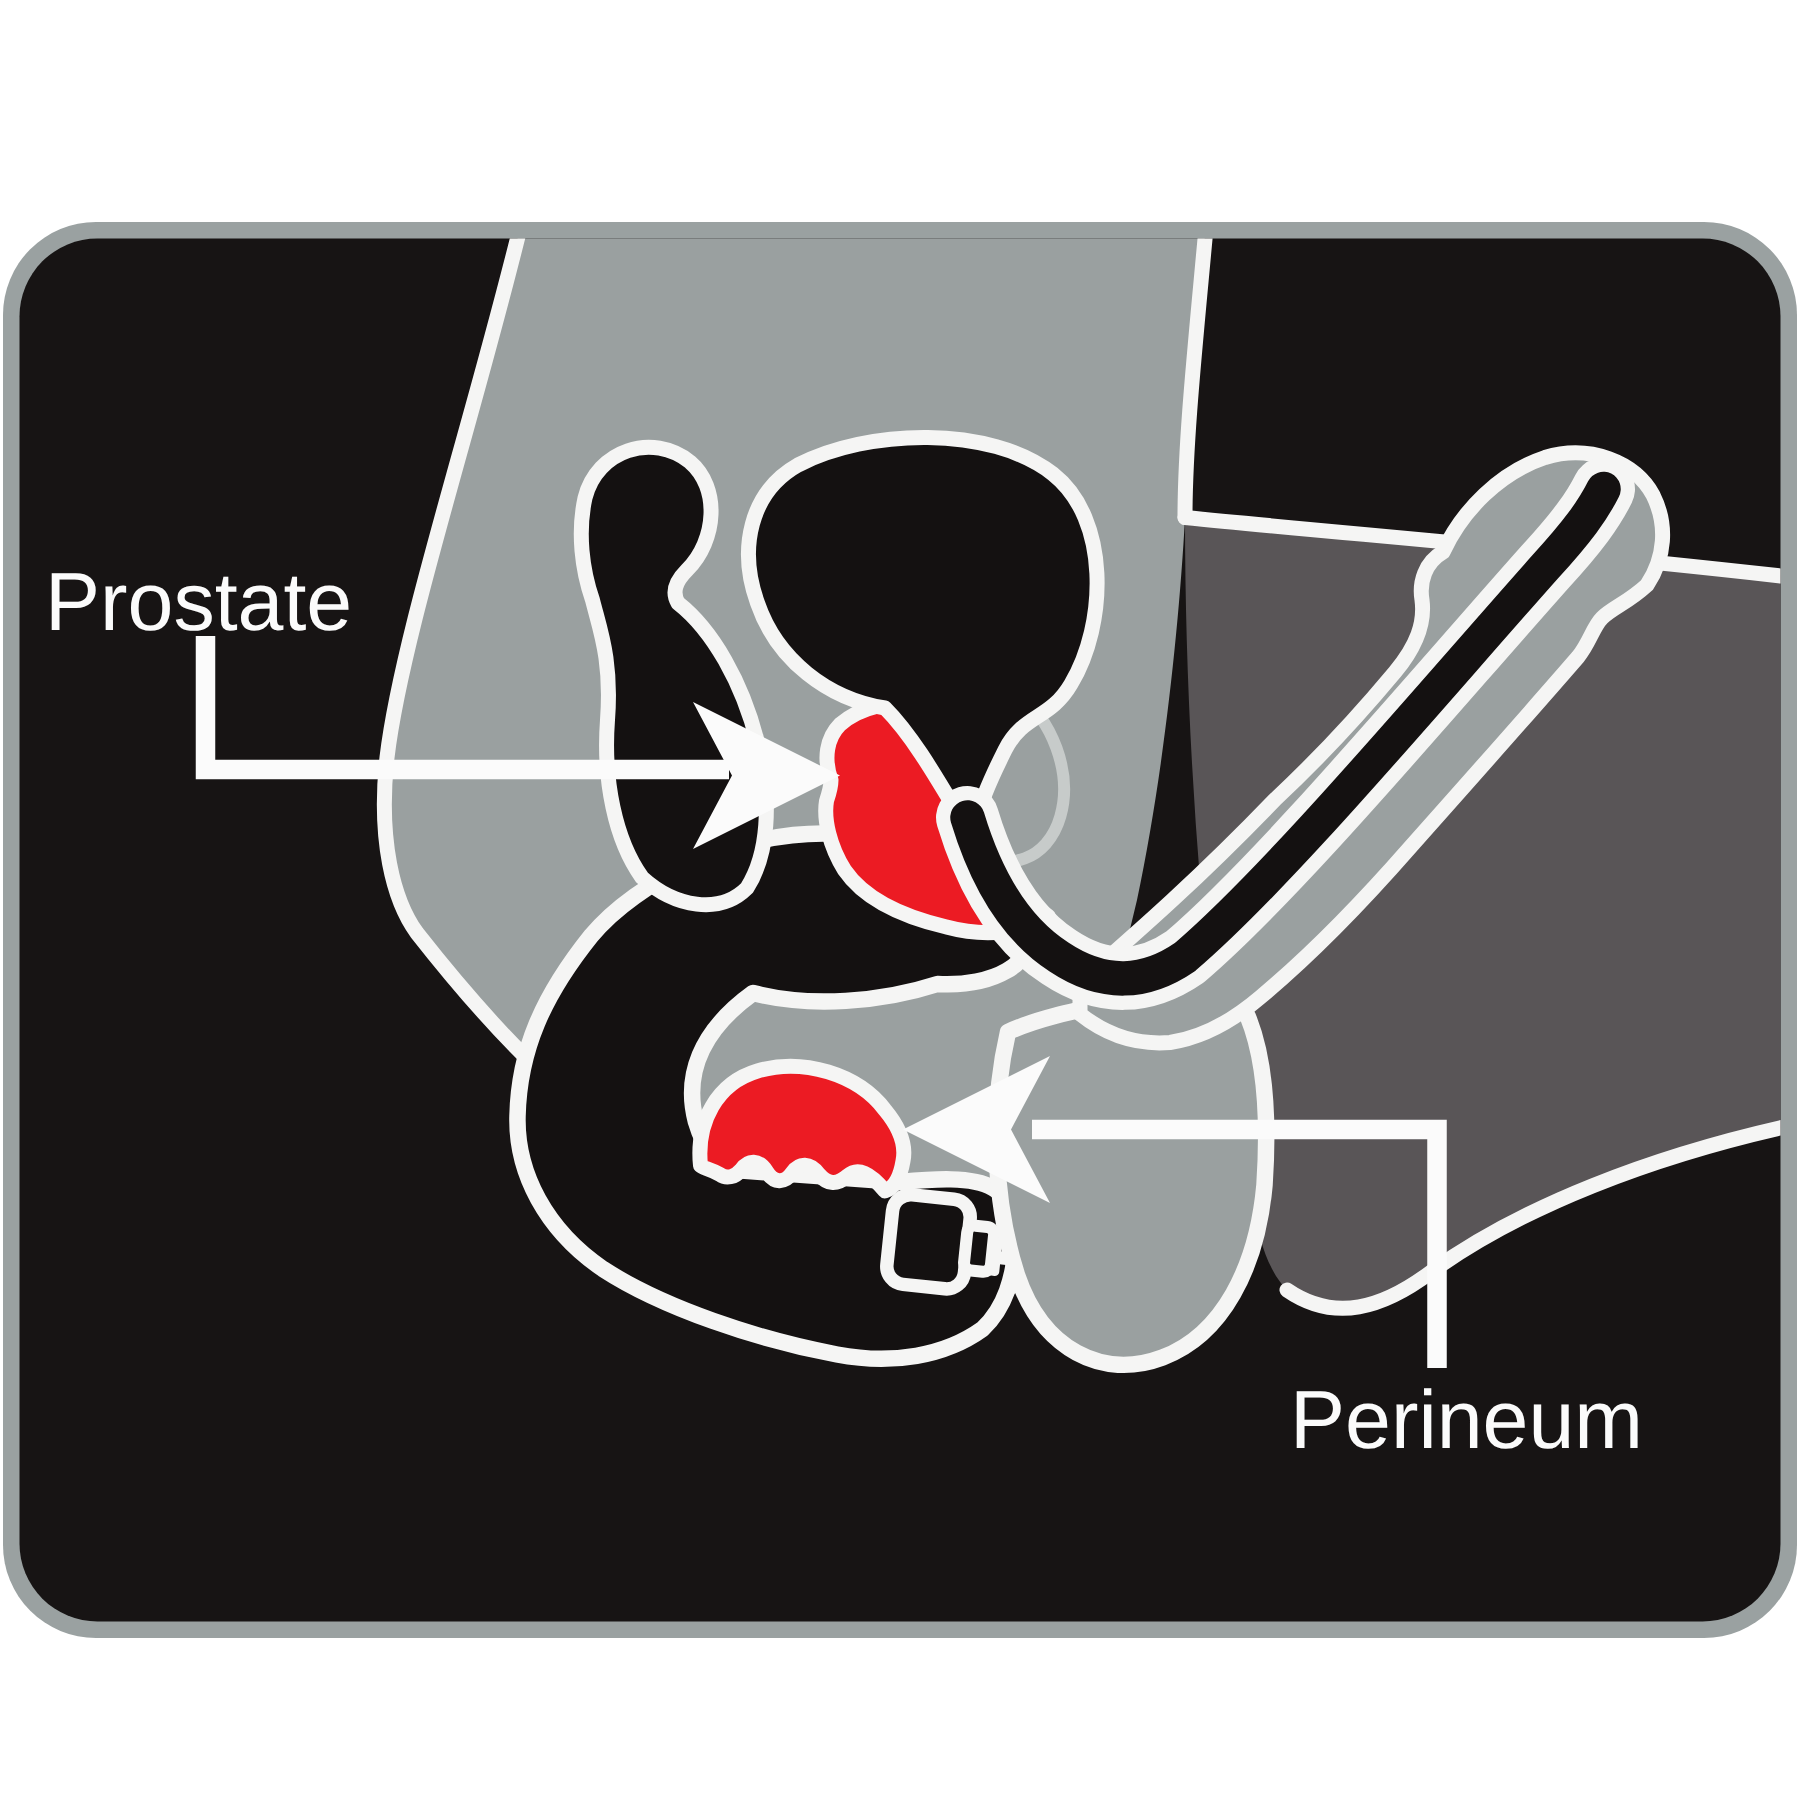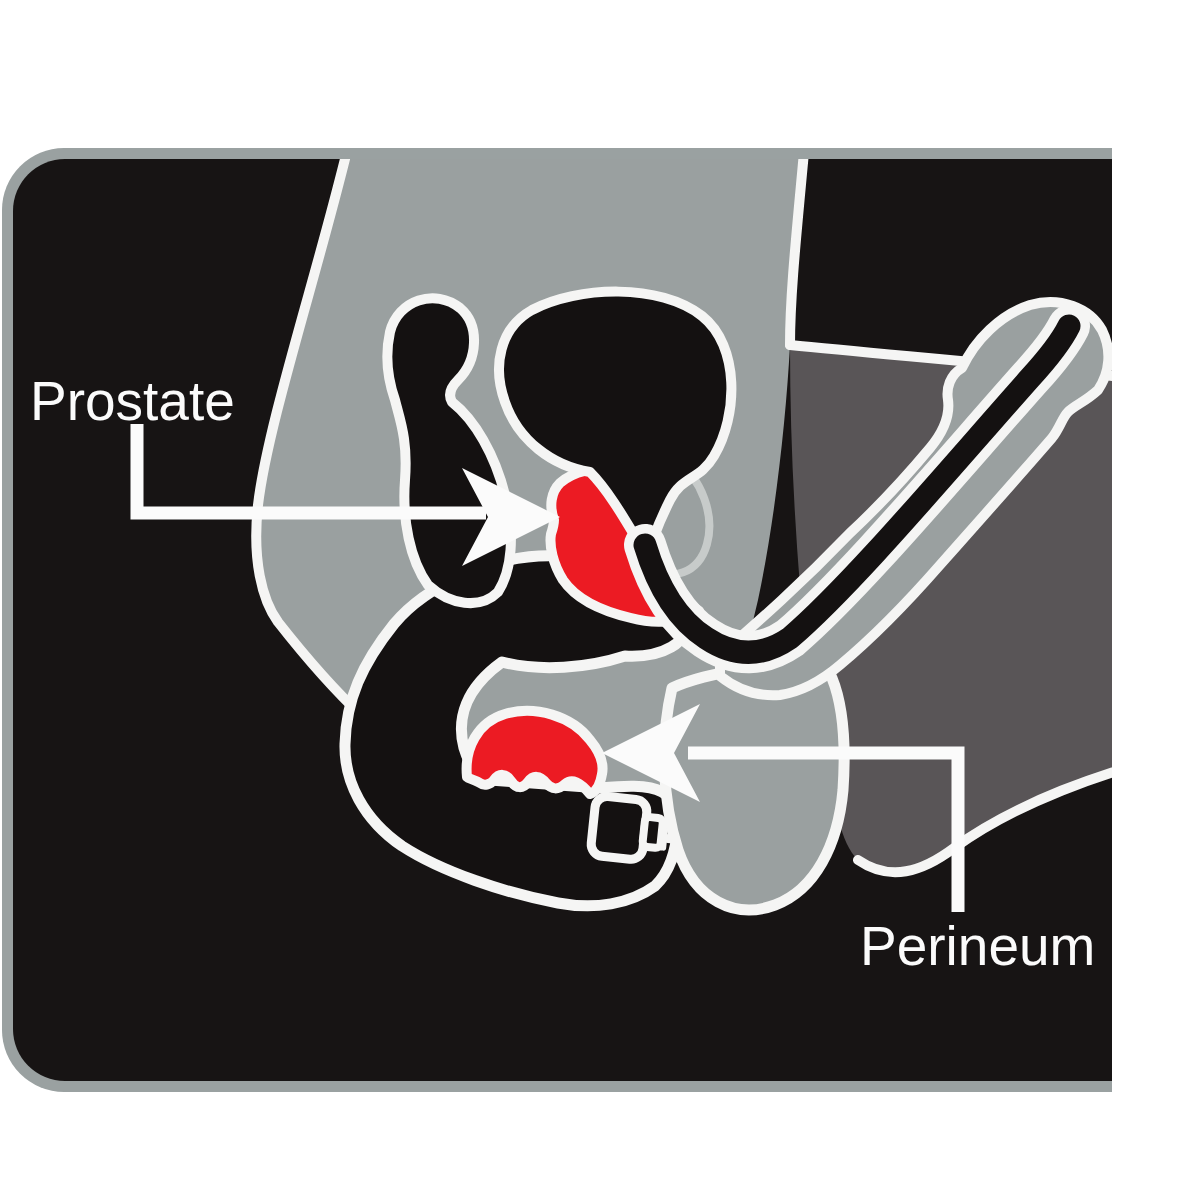--- a/index.html
+++ b/index.html
@@ -1,16 +1,16 @@
 <!DOCTYPE html>
 <html><head>
 <meta charset="utf-8">
 <style>
   html,body{margin:0;padding:0;background:#ffffff;}
-  .stage{position:relative;width:1112px;height:1200px;background:#ffffff;overflow:hidden;
+  .stage{position:relative;width:1200px;height:1200px;background:#ffffff;overflow:hidden;
          font-family:"Liberation Sans", sans-serif;}
   svg{position:absolute;left:0;top:0;}
   text.diagram-label{font-family:"Liberation Sans", sans-serif;font-size:55px;font-weight:400;}
 </style>
 </head>
 <body>
 
 <div class="stage">
 <svg width="1200" height="1200" viewBox="0 0 1200 1200">
 

